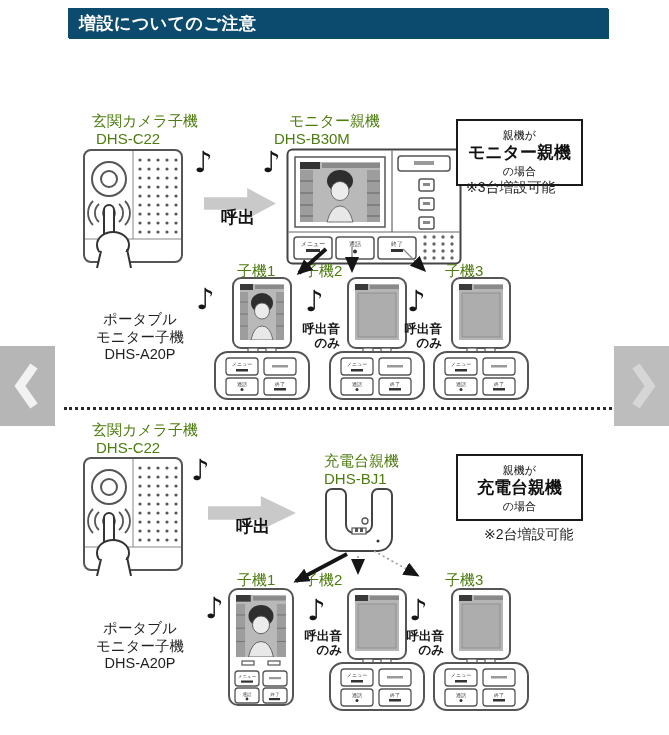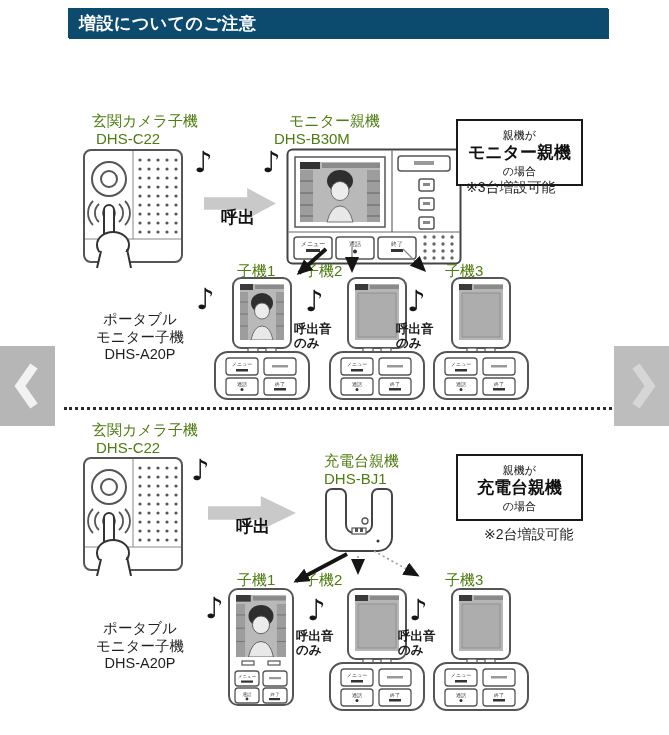--- a/index.html
+++ b/index.html
@@ -17,21 +17,21 @@
   }
   .header-bar span{color:#fff;font-weight:bold;font-size:17px;letter-spacing:.5px;}
   
   .intro{left:68px;top:46px;width:578px;font-size:14.5px;line-height:21px;color:#2b2b2b;}
   .b{font-weight:bold;color:#111;}
   
   .lbl{font-size:15px;color:#4d7c0f;white-space:nowrap;}
   .lbl2{font-size:14.5px;color:#1f1f1f;line-height:17.5px;text-align:center;}
   .call-lbl{font-size:17px;font-weight:bold;color:#111;}
   .note{font-size:29px;color:#161616;line-height:29px;font-family:"DejaVu Sans",sans-serif;}
-  .ring-only{font-size:12.5px;font-weight:bold;line-height:14px;text-align:left;color:#161616;width:46px;}
+  .ring-only{font-size:12.5px;font-weight:bold;line-height:14px;text-align:right;color:#161616;width:46px;}
   
   .info-box{
     width:127px;height:67px;border:2.5px solid #1a1a1a;background:#fff;
     display:flex;flex-direction:column;align-items:center;justify-content:center;
     box-sizing:border-box;z-index:3;
   }
   .info-box .s{font-size:11px;color:#111;line-height:16px;}
   .info-box .m{font-size:17px;font-weight:bold;color:#111;line-height:20px;}
   .box-note{font-size:14px;color:#1f1f1f;}
   

